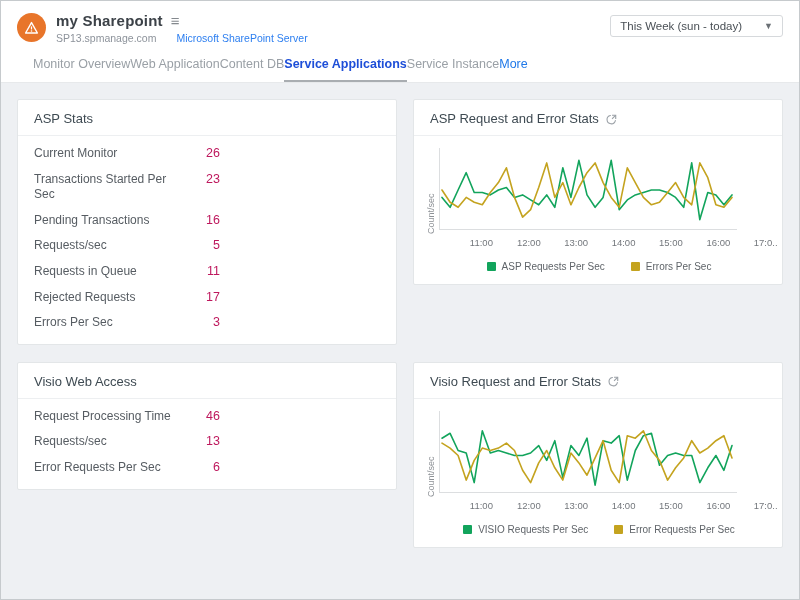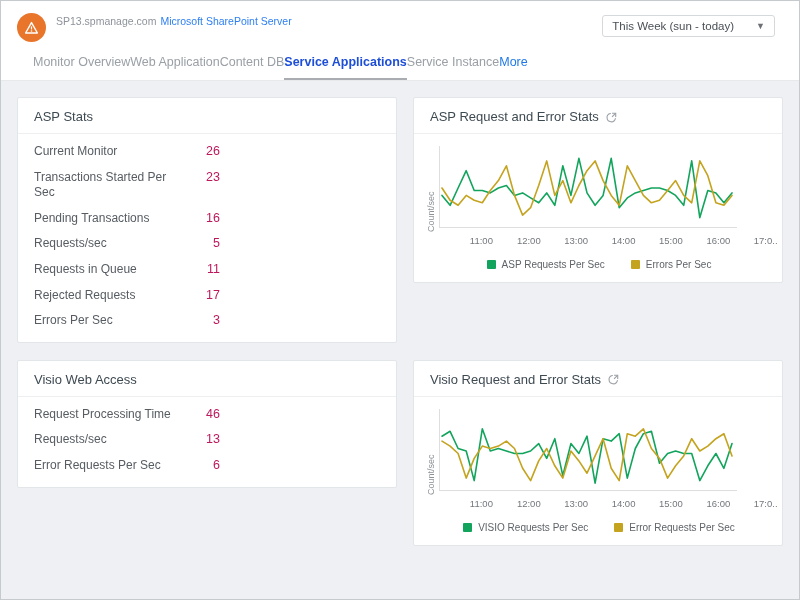--- a/index.html
+++ b/index.html
@@ -9,23 +9,23 @@
 
   
   .topbar { background:#fff; padding:11px 16px 0 16px; }
   .brand-row { display:flex; align-items:flex-start; position:relative; }
   .logo { width:29px; height:29px; border-radius:50%; background:#e8752a; display:flex; align-items:center; justify-content:center; flex:0 0 auto; margin-top:1px; }
   .title-wrap { margin-left:10px; }
   .title-line { display:flex; align-items:center; gap:8px; }
   .app-title { font-size:15px; font-weight:700; color:#3c4248; letter-spacing:.2px; }
   .menu-glyph { font-size:15px; color:#84898e; cursor:pointer; }
   .subtitle { margin-top:3px; font-size:10.5px; }
-  .host { color:#8d939b; margin-right:4px; }
+  .host { color:#8d939b; margin-right:20px; }
   .prod-link { color:#2d7ff0; text-decoration:none; cursor:pointer; }
-  .range-select { position:absolute; right:8px; top:3px; display:flex; align-items:center; gap:22px;
+  .range-select { position:absolute; right:0; top:3px; display:flex; align-items:center; gap:22px;
     border:1px solid #d6d9dc; border-radius:3px; background:#fff; padding:4px 9px; cursor:pointer; }
   .range-select .rs-text { font-size:11.5px; color:#4a5056; }
   .range-select .caret { font-size:9px; color:#6b7075; }
 
   
   .tabs { display:flex; background:#fff; padding:13px 16px 0 32px; border-bottom:1px solid #e7e9eb; }
   .tab { font-size:12.5px; color:#9aa0a6; padding-bottom:9px; cursor:pointer; border-bottom:2px solid transparent; }
   .tab.active { color:#1d4ed8; font-weight:700; border-bottom-color:#a9adb1; }
   .tab.link { color:#1f78e8; }
 
@@ -61,20 +61,24 @@
   <div class="topbar">
     <div class="brand-row">
       <div class="logo">
         <svg width="15" height="14" viewBox="0 0 15 14">
           <path d="M7.5 1.6 L13.4 12 H1.6 Z" fill="none" stroke="#ffffff" stroke-width="1.4" stroke-linejoin="round"></path>
           <rect x="6.9" y="5.2" width="1.2" height="3.4" rx="0.6" fill="#ffffff"></rect>
           <circle cx="7.5" cy="10" r="0.8" fill="#ffffff"></circle>
         </svg>
       </div>
       <div class="title-wrap">
+        <div class="title-line">
+          <span class="app-title">my Sharepoint</span>
+          <span class="menu-glyph">≡</span>
+        </div>
         <div class="subtitle">
           <span class="host">SP13.spmanage.com</span><span class="prod-link">Microsoft SharePoint Server</span>
         </div>
       </div>
       <div class="range-select">
         <span class="rs-text">This Week (sun - today)</span>
         <span class="caret">▼</span>
       </div>
     </div>
   </div>

